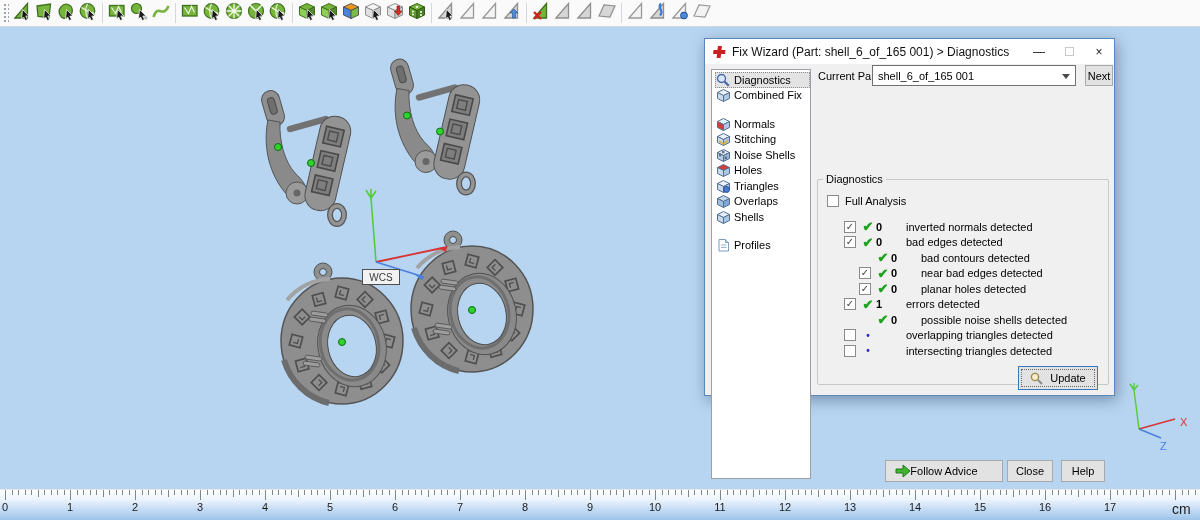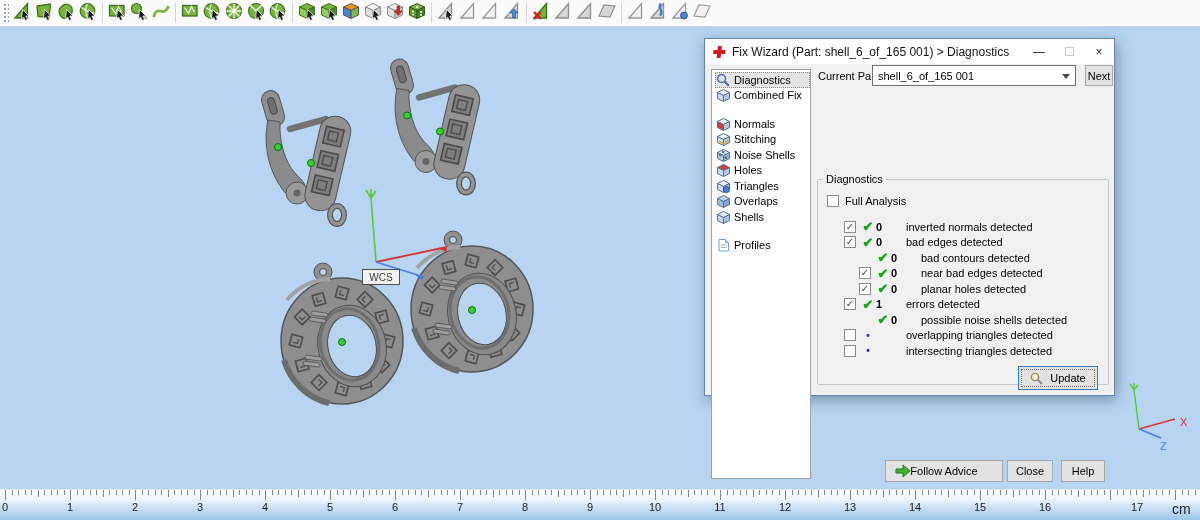--- a/index.html
+++ b/index.html
@@ -620,21 +620,21 @@
         <span class="ruler-num" style="left: 460px;">7</span>
         <span class="ruler-num" style="left: 525px;">8</span>
         <span class="ruler-num" style="left: 590px;">9</span>
         <span class="ruler-num" style="left: 655px;">10</span>
         <span class="ruler-num" style="left: 720px;">11</span>
         <span class="ruler-num" style="left: 785px;">12</span>
         <span class="ruler-num" style="left: 850px;">13</span>
         <span class="ruler-num" style="left: 915px;">14</span>
         <span class="ruler-num" style="left: 980px;">15</span>
         <span class="ruler-num" style="left: 1045px;">16</span>
-        <span class="ruler-num" style="left: 1110px; margin-left: 27px;">17</span>
+        <span class="ruler-num" style="left: 1110px;">17</span>
       </div>
     <span class="ruler-unit">cm</span>
   </div>
 
   <div class="dialog">
     <div class="titlebar">
       <svg class="title-icon" viewBox="0 0 14 14">
         <g transform="skewX(-6)">
             <rect x="6" y="1" width="4" height="12" fill="#cc1f1f"></rect>
         <rect x="2" y="5" width="12" height="4" fill="#cc1f1f"></rect>

